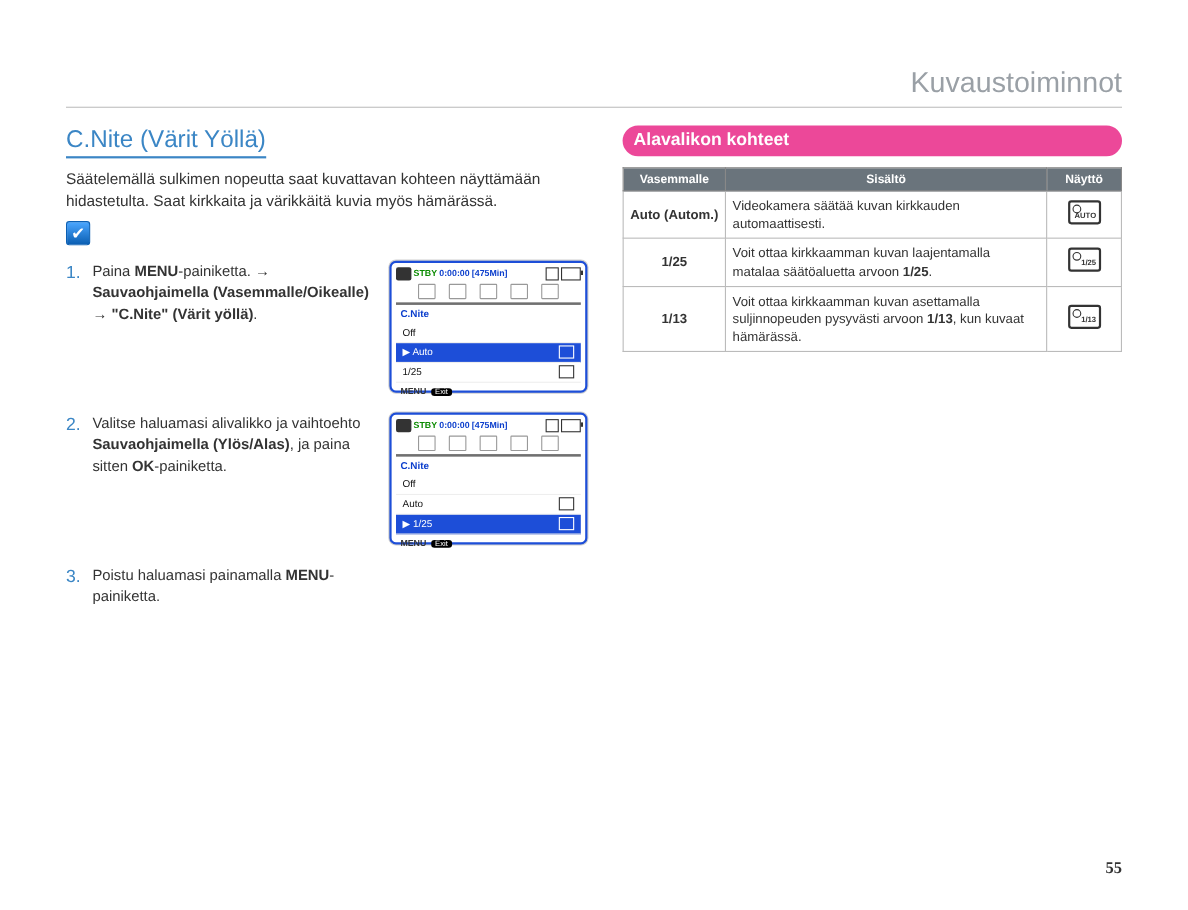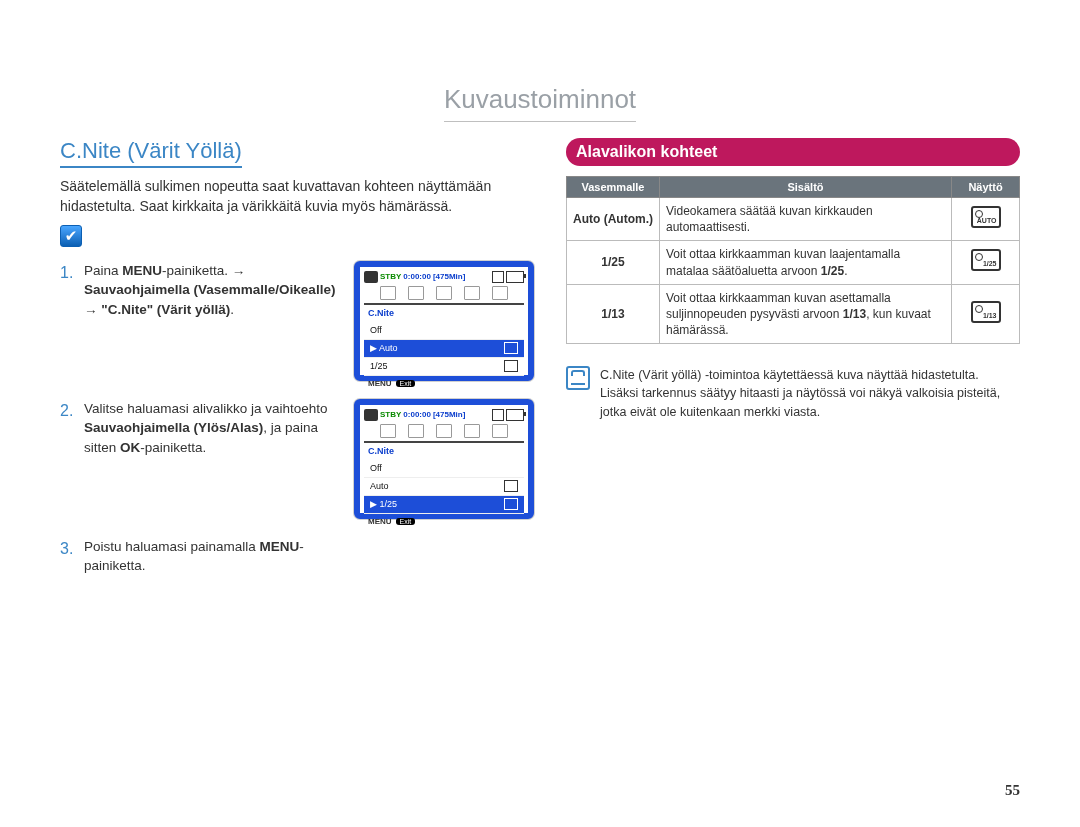--- a/index.html
+++ b/index.html
@@ -7,27 +7,26 @@
     padding: 0;
     background: #fff;
     font-family: Arial, Helvetica, sans-serif;
     color: #333;
     width: 1080px;
     height: 827px;
     position: relative;
     box-sizing: border-box;
   }
   .page {
-    padding: 84px 60px 30px 60px;
+    padding: 60px 60px 30px 60px;
     box-sizing: border-box;
     width: 100%;
     height: 100%;
     display: flex;
     flex-direction: column;
-    align-items: center;
   }
   .chapter-title {
     color: #9aa0a6;
     font-size: 26px;
     font-weight: 400;
     text-align: right;
     border-bottom: 1px solid #bfbfbf;
     padding-bottom: 6px;
     margin-bottom: 16px;
   }
@@ -99,21 +98,21 @@
     content: counter(step) ".";
     color: #3b86c5;
     font-size: 16px;
     width: 16px;
     flex: none;
   }
   .step-text { width: 260px; }
   .step-text strong { font-weight: 700; }
   .lcd {
     width: 180px; height: 120px;
-    border: 6px solid #1d4ed8;
+    border: 2px solid #1d4ed8;
     border-radius: 6px;
     background: #fff;
     padding: 4px;
     box-sizing: border-box;
     font-size: 9px;
     color: #111;
     margin-left: auto;
     flex: none;
     position: relative;
     box-shadow: 0 0 0 1px #d0d0d0;
@@ -132,21 +131,21 @@
   .lcd .iconrow{display:flex;gap:12px;justify-content:center;margin:3px 0}
   .lcd .iconrow span{width:14px;height:12px;border:1px solid #999;border-radius:1px;display:inline-block}
   .lcd .menu-label{color:#0a3dcc;font-weight:700;font-size:9px;border-top:1px solid #444;padding:2px 4px}
   .lcd .menu-body{border-top:1px solid #444}
   .lcd .row{display:flex;justify-content:space-between;align-items:center;padding:2px 6px;border-bottom:1px solid #eee}
   .lcd .row.sel{background:#1d4ed8;color:#fff}
   .lcd .row .tick{width:12px;height:10px;border:1px solid #333;display:inline-block}
   .lcd .footer{font-size:8px;padding:2px 4px;color:#333}
   .lcd .footer .exit{background:#000;color:#fff;border-radius:3px;padding:0 4px;font-size:7px;margin-left:4px}
   .subhead {
-    background: #be185d;
+    background: #ec4899;
     color: #fff;
     font-size: 16px;
     font-weight: 700;
     padding: 5px 10px;
     margin-bottom: 10px;
     border-radius: 14px;
   }
   table.opts {
     width: 100%;
     border-collapse: collapse;
@@ -340,21 +339,17 @@
           <td class="c3"><span class="disp-ic"><span>1/25</span></span></td>
         </tr>
         <tr>
           <td class="c1">1/13</td>
           <td><span>Voit ottaa kirkkaamman kuvan asettamalla suljinnopeuden pysyvästi arvoon </span><strong>1/13</strong><span>, kun kuvaat hämärässä.</span></td>
           <td class="c3"><span class="disp-ic"><span>1/13</span></span></td>
         </tr>
       </tbody>
         </table>
 
-      <div class="info-box">
-        <div class="icon-info"></div>
-        <div class="info-text">C.Nite (Värit yöllä) -toimintoa käytettäessä kuva näyttää hidastetulta. Lisäksi tarkennus säätyy hitaasti ja näytössä voi näkyä valkoisia pisteitä, jotka eivät ole kuitenkaan merkki viasta.</div>
-      </div>
     </div>
   </div>
 
   <div class="page-num">55</div>
 </div>
 
 </body></html>

